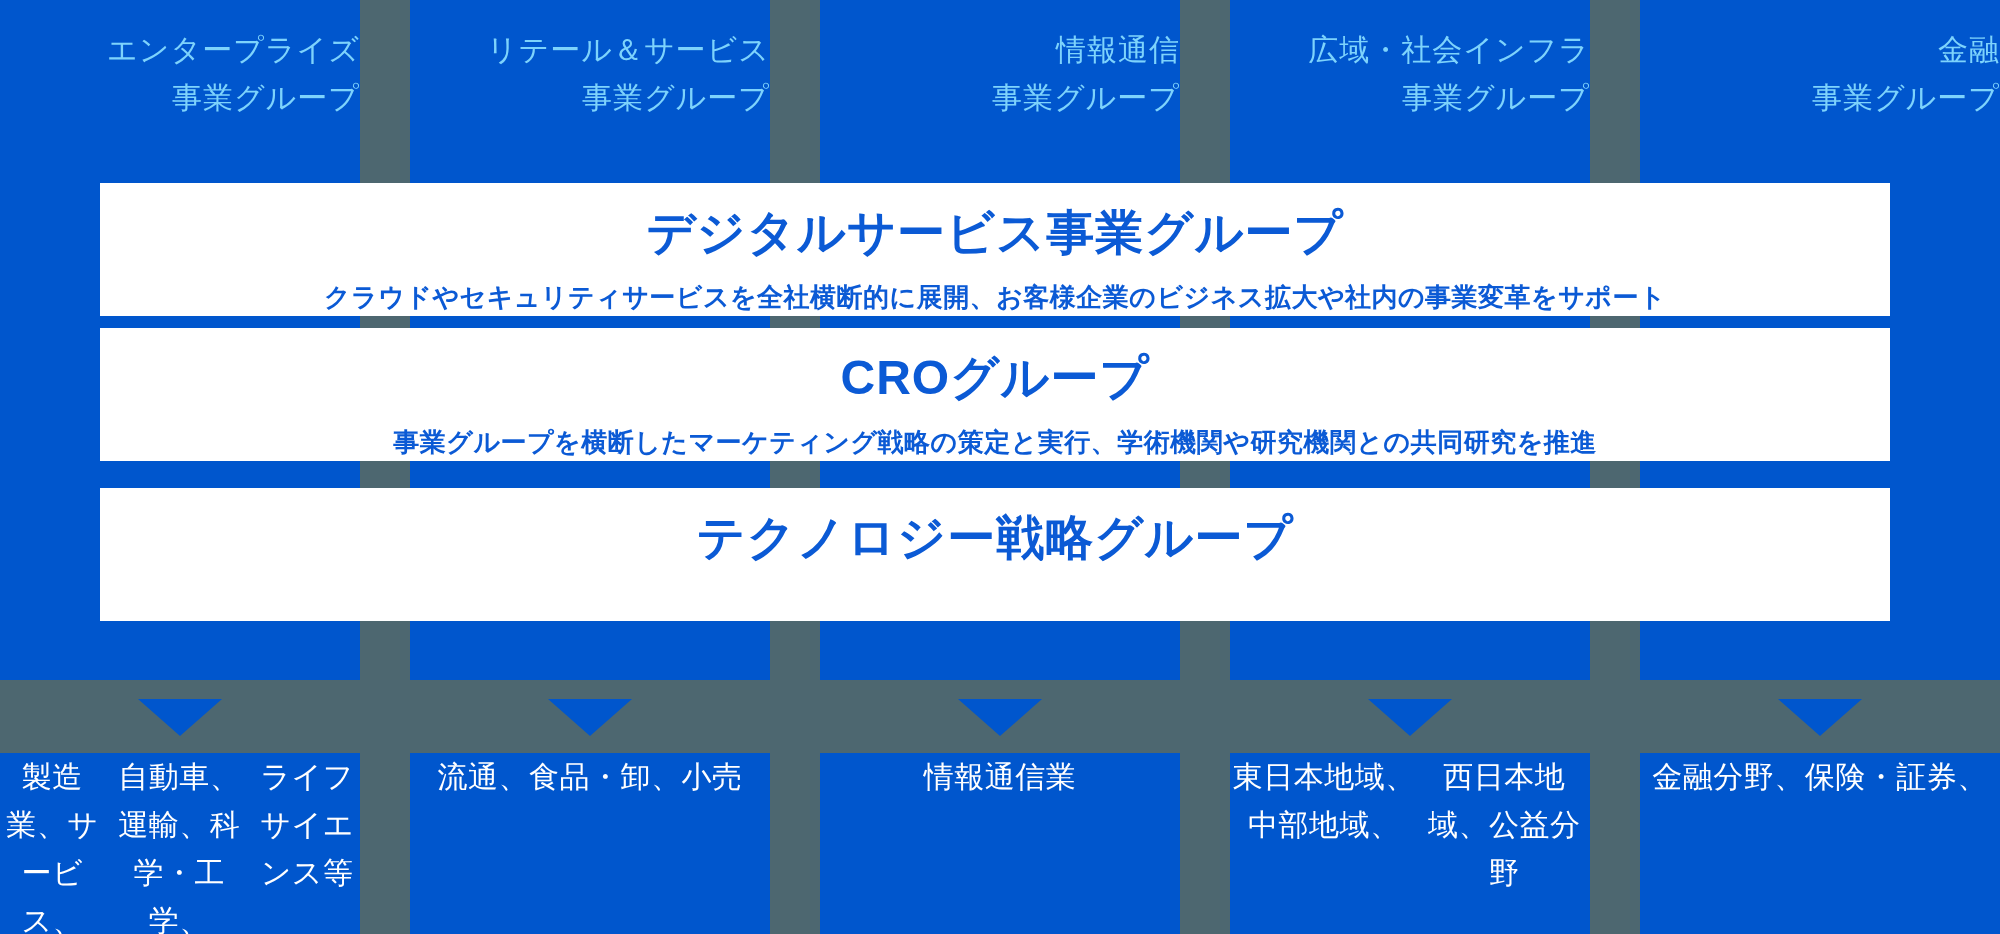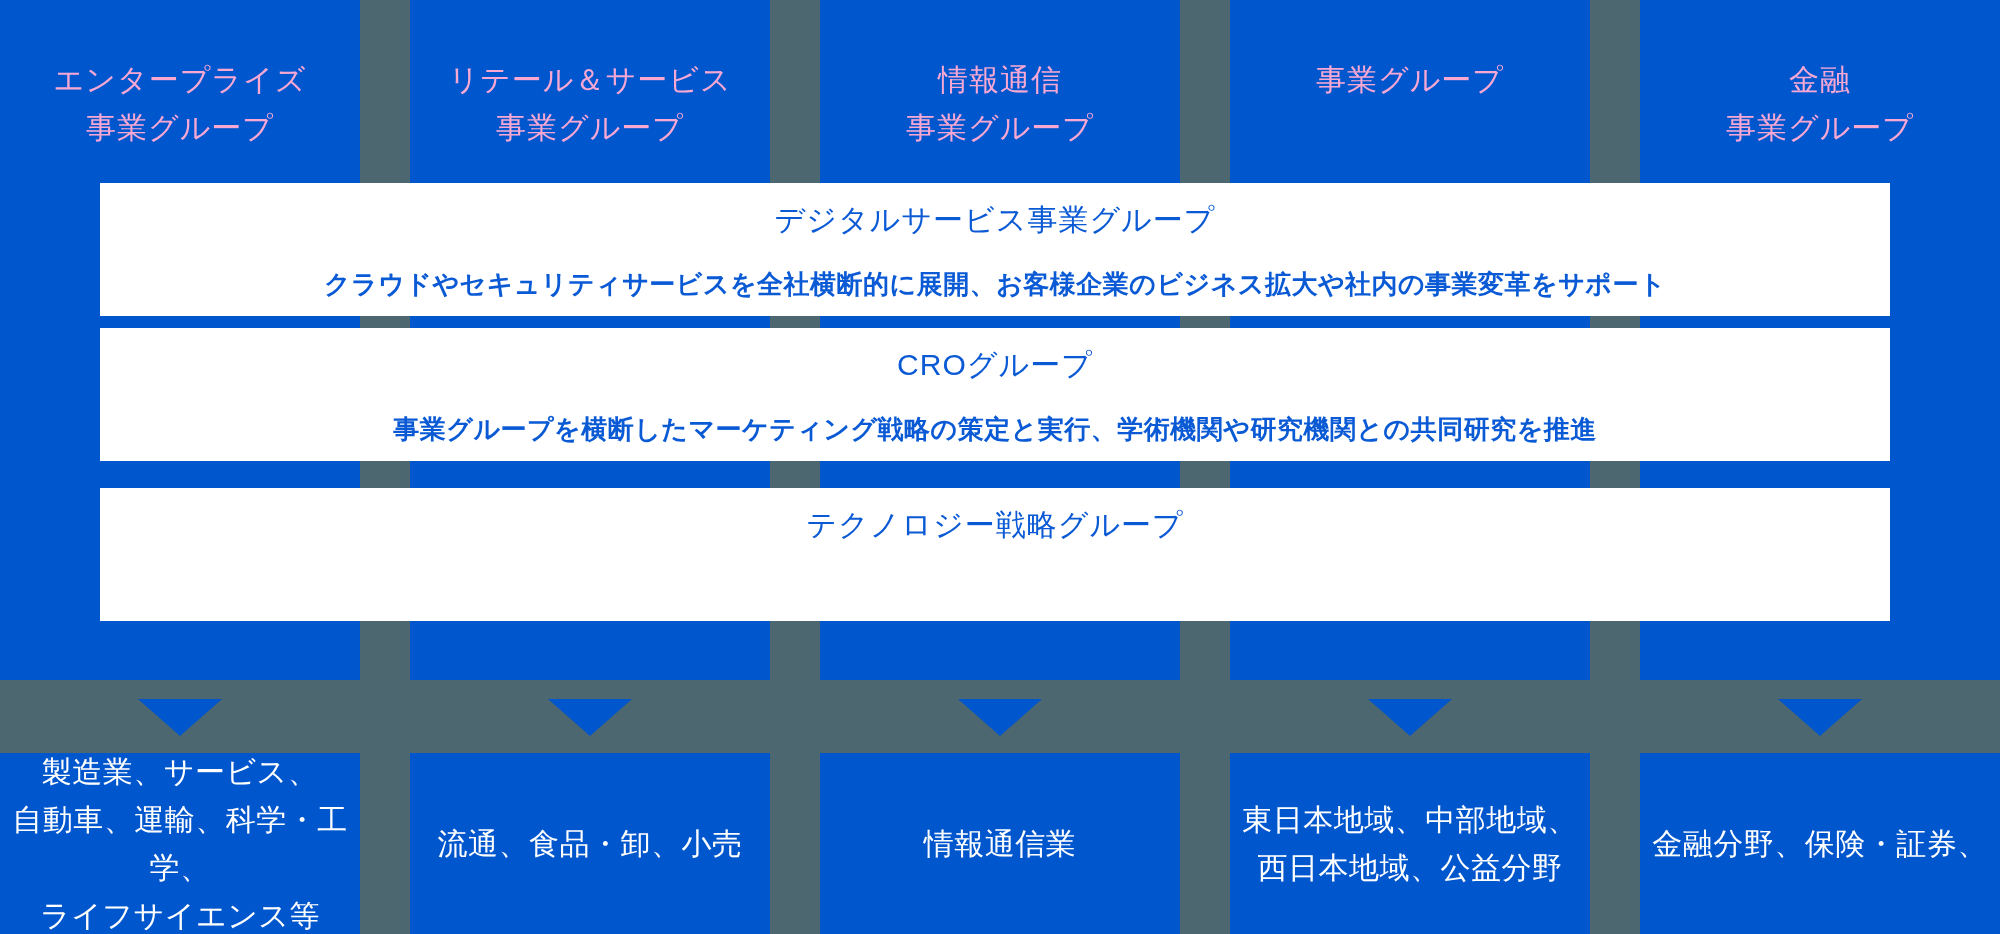--- a/index.html
+++ b/index.html
@@ -8,49 +8,49 @@
     width:2000px;height:934px;
     background:var(--slate,#4D6770);
     overflow:hidden;
     font-family:"Liberation Sans","DejaVu Sans",sans-serif;
   }
   .col{
     position:absolute;top:0;width:360px;height:680px;
     background:var(--blue,#0056CD);
   }
   .col-label{
-    padding-top:56px;
-    text-align:center;color:#f9a8d4;
+    padding-top:26px;
+    text-align:right;color:#7dd3fc;
     font-size:30px;line-height:48px;font-weight:500;letter-spacing:1px;
   }
   .band{
     position:absolute;left:100px;width:1790px;height:133px;
     background:var(--band-bg,#FFFFFF);
     text-align:center;
   }
   .band-title{
-    margin-top:8px;
-    font-size:30px;line-height:58px;font-weight:400;
+    margin-top:21px;
+    font-size:48px;line-height:58px;font-weight:700;
     color:var(--band-text,#0B5AD5);letter-spacing:1px;
   }
   .band-desc{
     margin-top:17px;
     font-size:26px;line-height:36px;font-weight:600;
     color:var(--band-text,#0B5AD5);letter-spacing:0.5px;
   }
   .arrow{
     position:absolute;top:699px;width:0;height:0;
     border-left:42px solid transparent;
     border-right:42px solid transparent;
     border-top:37px solid var(--blue,#0056CD);
   }
   .bbox{
     position:absolute;top:753px;width:360px;height:181px;
     background:var(--blue,#0056CD);
-    display:flex;flex-direction:column;justify-content:center;
+    display:flex;flex-direction:row;justify-content:center;
     text-align:center;color:#FFFFFF;
     font-size:30px;line-height:48px;font-weight:500;letter-spacing:0.5px;
   }
 </style>
 </head>
 <body>
 
 <div class="stage">
 
   <div class="col" style="left:0px">
@@ -66,20 +66,21 @@
     </div>
   </div>
   <div class="col" style="left:820px">
     <div class="col-label">
       <div>情報通信</div>
       <div>事業グループ</div>
     </div>
   </div>
   <div class="col" style="left:1230px">
     <div class="col-label">
+      <div>広域・社会インフラ</div>
       <div>事業グループ</div>
     </div>
   </div>
   <div class="col" style="left:1640px">
     <div class="col-label">
       <div>金融</div>
       <div>事業グループ</div>
     </div>
   </div>
 

